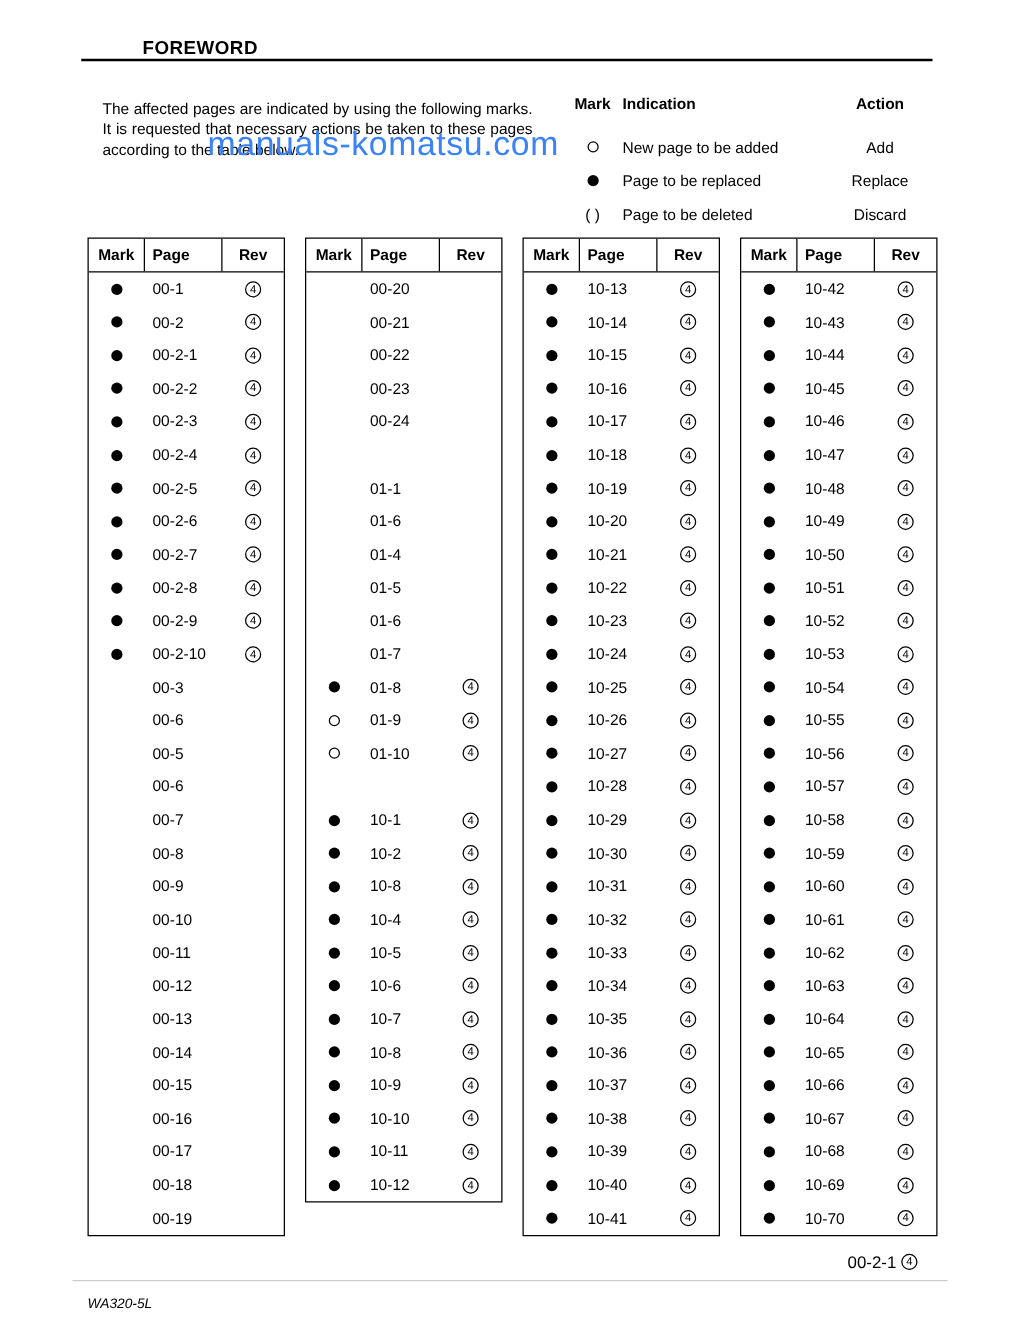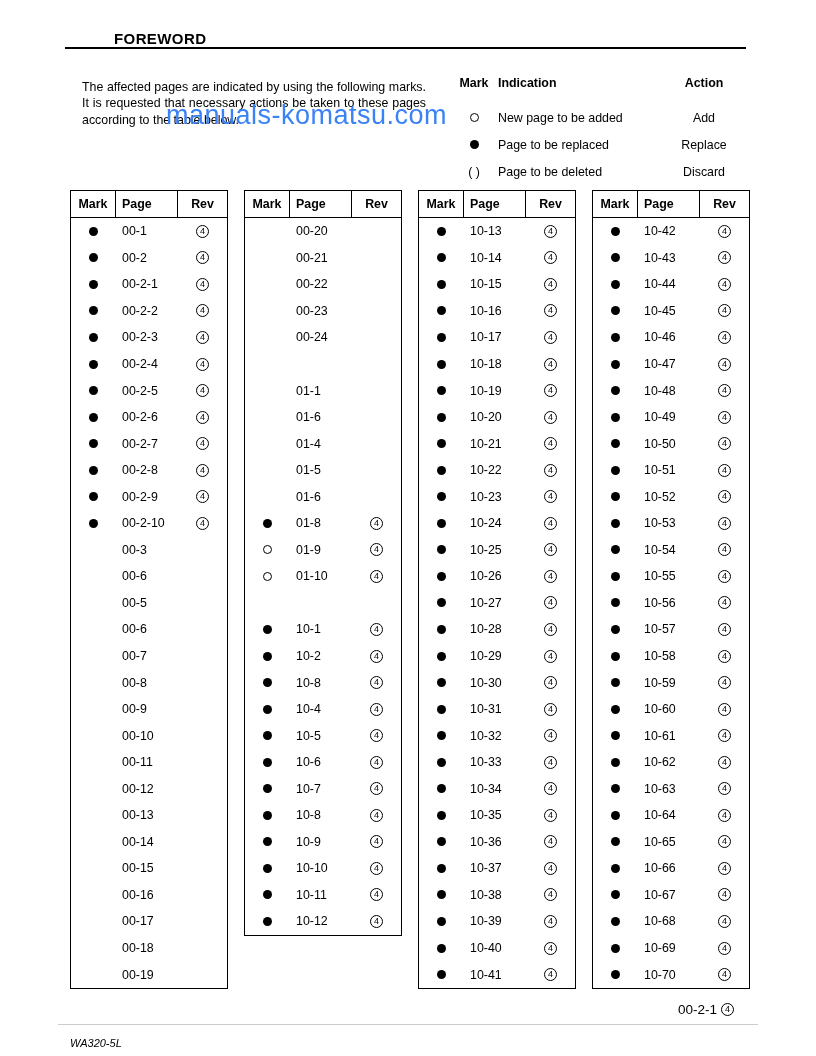--- a/index.html
+++ b/index.html
@@ -352,20 +352,25 @@
         <div class="bcell c0"></div>
         <div class="bcell c1">01-5</div>
         <div class="bcell c2"></div>
       </div>
       <div class="trow">
         <div class="bcell c0"></div>
         <div class="bcell c1">01-6</div>
         <div class="bcell c2"></div>
       </div>
       <div class="trow">
+        <div class="bcell c0"></div>
+        <div class="bcell c1">01-7</div>
+        <div class="bcell c2"></div>
+      </div>
+      <div class="trow">
         <div class="bcell c0">
           <span class="dot"></span>
         </div>
         <div class="bcell c1">01-8</div>
         <div class="bcell c2">
           <span class="circ">4</span>
         </div>
       </div>
       <div class="trow">
         <div class="bcell c0">

